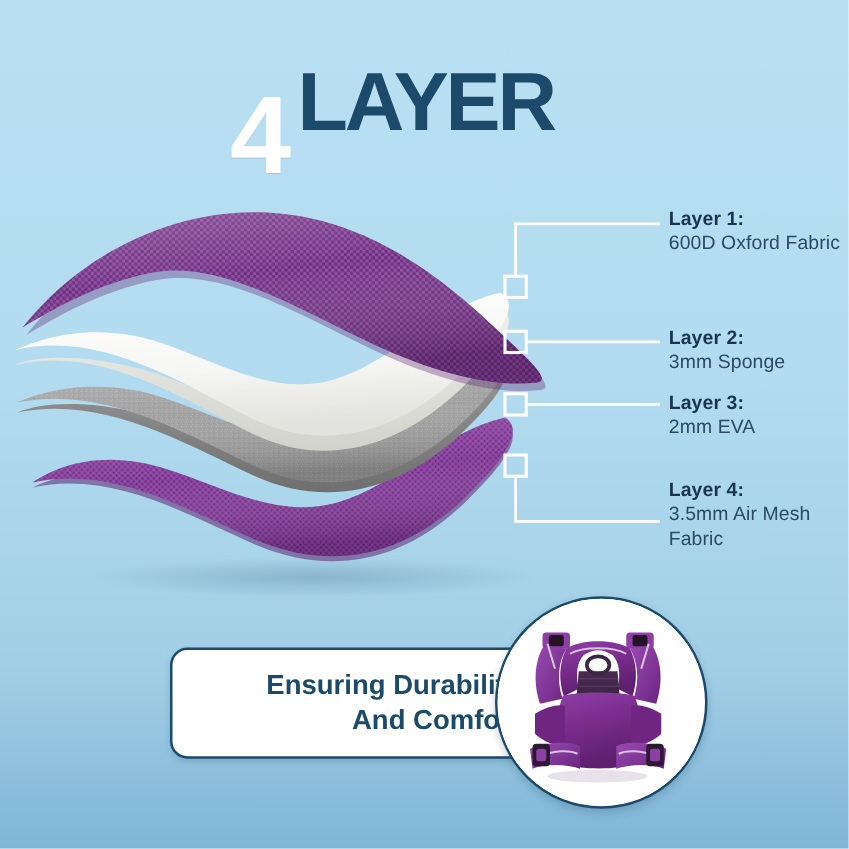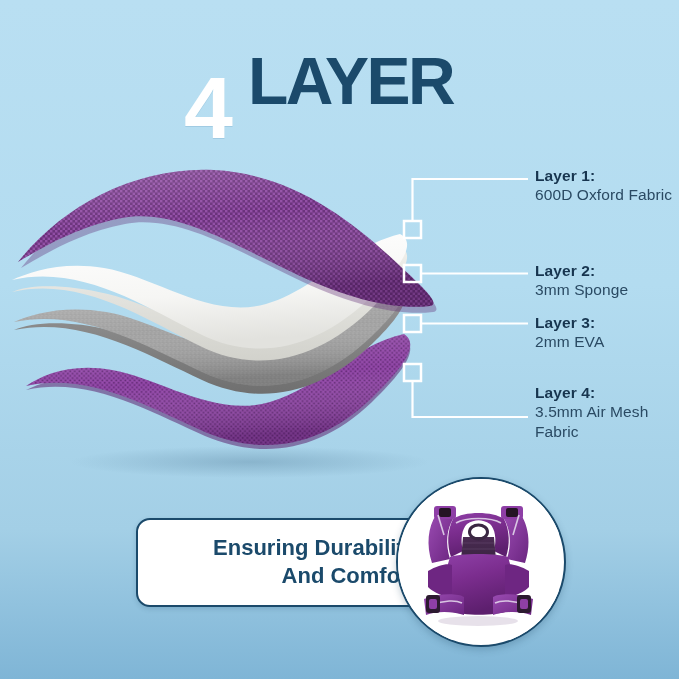--- a/index.html
+++ b/index.html
@@ -35,21 +35,21 @@
     font-size: 88px;
     line-height: 72px;
     font-weight: bold;
     color: #ffffff;
     letter-spacing: -4px;
     z-index: 3;
     text-shadow: 0 1px 0 rgba(120,170,200,.35);
   }
   .word-layer {
     position: absolute;
-    left: 248px;
+    left: 238px;
     top: 10px;
     font-size: 66px;
     line-height: 66px;
     font-weight: bold;
     color: #1b4a6b;
     letter-spacing: -2.5px;
     z-index: 2;
   }
   .word-construction {
     position: absolute;

